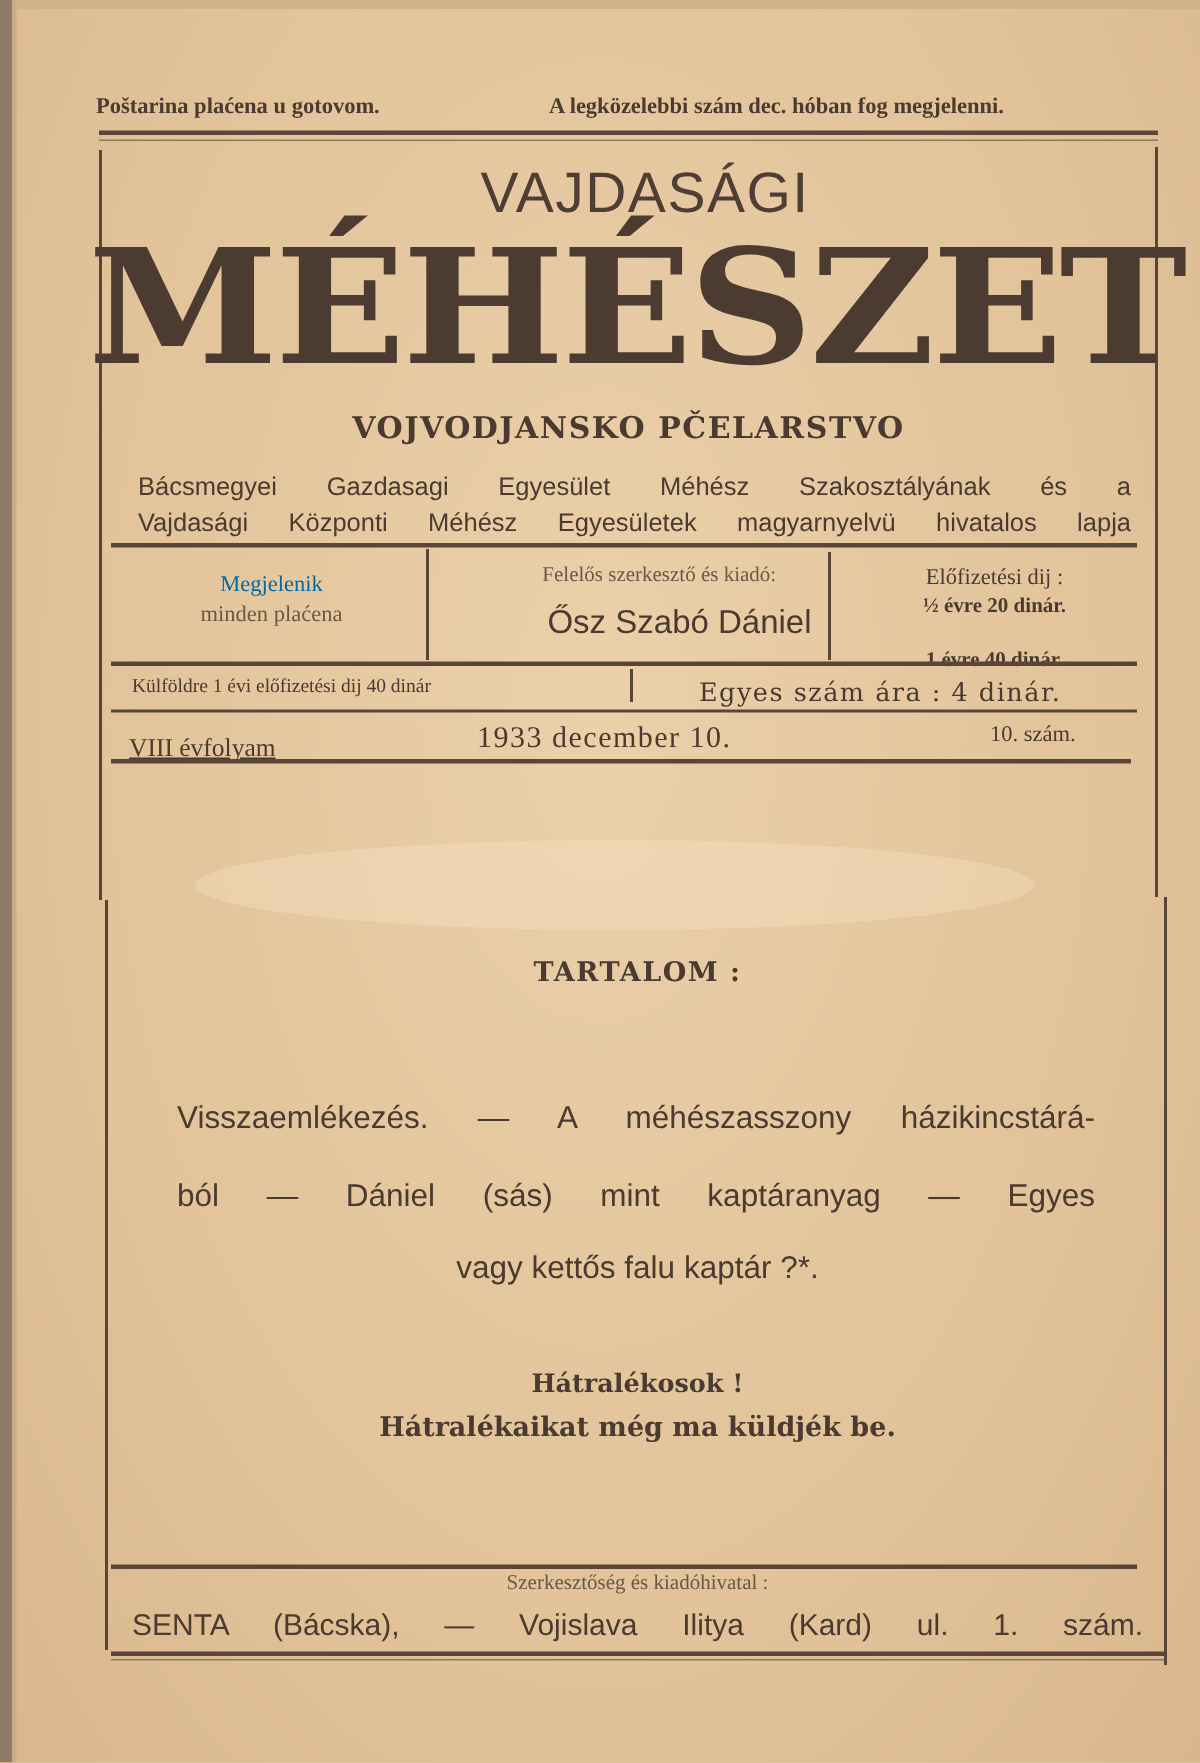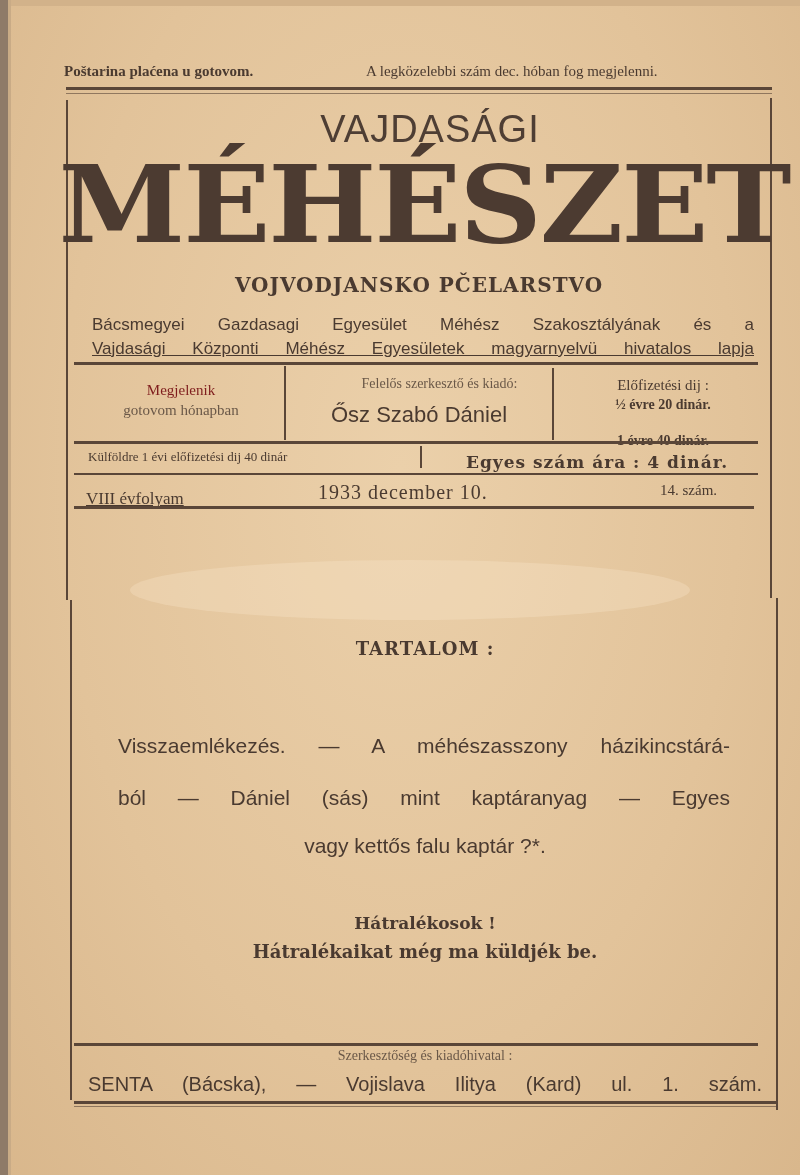--- a/index.html
+++ b/index.html
@@ -12,36 +12,36 @@
   .edge-left { position:absolute; left:0; top:0; width:8px; height:1175px; background:#8e7a68; }
   .edge-left2 { position:absolute; left:8px; top:0; width:3px; height:1175px; background:#c9ab86; }
   .edge-top { position:absolute; left:0; top:0; width:800px; height:6px; background:#d2b28a; }
   .abs { position:absolute; }
   .rule { position:absolute; background:#5a4638; }
   .vline { position:absolute; background:#5a4638; width:2px; }
   .serif { font-family:"DejaVu Serif", serif; }
   .sans { font-family:"Liberation Sans", sans-serif; }
   .lserif { font-family:"Liberation Serif", serif; }
   .top-left { left:64px; top:63px; font-size:15px; font-weight:bold; letter-spacing:0px; }
-  .top-right { left:366px; top:63px; font-size:15px; font-weight:normal; }
+  .top-right { left:366px; top:63px; font-size:15px; font-weight:bold; }
   .title-small { left:0; width:860px; top:108px; text-align:center; font-size:38px; letter-spacing:1px; color:#4e3e34; }
   .title-big { left:74px; top:150px; width:700px; text-align:center; font-size:106px; font-weight:bold; letter-spacing:-2px; color:#4c3b31; line-height:110px; transform:scaleX(1.08); transform-origin:center; }
   .subtitle { left:0; width:838px; top:273px; text-align:center; font-size:20px; font-weight:bold; letter-spacing:1px; }
   .org1 { left:92px; top:315px; width:662px; font-size:17px; text-align:justify; text-align-last:justify; }
-  .org2 { left:92px; top:339px; width:662px; font-size:17px; text-align:justify; text-align-last:justify;text-decoration:underline; }
+  .org2 { left:92px; top:339px; width:662px; font-size:17px; text-align:justify; text-align-last:justify; }
   .cell { position:absolute; text-align:center; }
-  .c1a { left:78px; width:206px; top:382px; font-size:15px; color:#7f1d1d; }
+  .c1a { left:78px; width:206px; top:382px; font-size:15px; color:#0369a1; }
   .c1b { left:78px; width:206px; top:402px; font-size:15px; color:#6a5848; }
   .c2a { left:286px; width:307px; top:376px; font-size:14px; color:#6a5848; }
-  .c2b { left:286px; width:266px; top:402px; font-size:22px; }
+  .c2b { left:286px; width:266px; top:402px; font-size:22px;padding-left:34px; }
   .c3a { left:556px; width:214px; top:377px; font-size:15px; }
   .c3b { left:556px; width:214px; top:397px; font-size:14px; }
   .c3c { left:556px; width:214px; top:413px; font-size:14px;margin-top:20px; }
   .row4l { left:88px; top:449px; font-size:13px; }
-  .row4r { left:466px; top:452px; font-size:17px; font-weight:bold; letter-spacing:1px; }
+  .row4r { left:466px; top:452px; font-size:17px; font-weight:normal; letter-spacing:1px; }
   .row5a { left:86px; top:489px; font-size:17px;text-decoration:underline; }
   .row5b { left:318px; top:481px; font-size:20px; letter-spacing:1px; }
   .row5c { left:660px; top:482px; font-size:15px; }
   .toc-h { left:0; width:850px; top:638px; text-align:center; font-size:18px; font-weight:bold; letter-spacing:1px; }
   .toc { left:118px; width:612px; font-size:21px; text-align:justify; text-align-last:justify;margin-top:48px; }
   .toc1 { top:686px; }
   .toc2 { top:738px; }
   .toc3 { left:0; width:850px; top:786px; text-align:center; text-align-last:auto; }
   .notice1 { left:0; width:850px; top:913px; text-align:center; font-size:17px; font-weight:bold; }
   .notice2 { left:0; width:850px; top:941px; text-align:center; font-size:18px; font-weight:bold; }
@@ -70,36 +70,36 @@
 <div class="abs sans title-small">VAJDASÁGI</div>
 <div class="abs serif title-big">MÉHÉSZET</div>
 <div class="abs serif subtitle">VOJVODJANSKO PČELARSTVO</div>
 <div class="abs sans org1">Bácsmegyei Gazdasagi Egyesület Méhész Szakosztályának és a</div>
 <div class="abs sans org2">Vajdasági Központi Méhész Egyesületek magyarnyelvü hivatalos lapja</div>
 <div class="rule" style="left:74px;top:362px;width:684px;height:3px;"></div>
 
 <div class="vline" style="left:284px;top:366px;height:74px;"></div>
 <div class="vline" style="left:552px;top:368px;height:72px;"></div>
 <div class="cell lserif c1a">Megjelenik</div>
-<div class="cell lserif c1b">gotovom hónapban</div>
+<div class="cell lserif c1b">minden plaćena</div>
 <div class="cell lserif c2a">Felelős szerkesztő és kiadó:</div>
 <div class="cell sans c2b">Ősz Szabó Dániel</div>
 <div class="cell lserif c3a">Előfizetési dij :</div>
 <div class="cell lserif c3b" style="font-weight:bold;">½ évre 20 dinár.</div>
 <div class="cell lserif c3c" style="font-weight:bold;">1 évre 40 dinár.</div>
 <div class="rule" style="left:74px;top:441px;width:684px;height:3px;"></div>
 
 <div class="abs lserif row4l">Külföldre 1 évi előfizetési dij 40 dinár</div>
 <div class="vline" style="left:420px;top:446px;height:22px;"></div>
 <div class="abs serif row4r">Egyes szám ára : 4 dinár.</div>
 <div class="rule" style="left:74px;top:473px;width:684px;height:2px;"></div>
 
 <div class="abs lserif row5a">VIII évfolyam</div>
 <div class="abs lserif row5b">1933 december 10.</div>
-<div class="abs lserif row5c">14. szám.</div>
+<div class="abs lserif row5c">10. szám.</div>
 <div class="rule" style="left:74px;top:506px;width:680px;height:3px;"></div>
 
 <div class="abs serif toc-h">TARTALOM :</div>
 <div class="abs sans toc toc1">Visszaemlékezés. — A méhészasszony házikincstárá-</div>
 <div class="abs sans toc toc2">ból — Dániel (sás) mint kaptáranyag — Egyes</div>
 <div class="abs sans toc toc3">vagy kettős falu kaptár ?*.</div>
 
 <div class="abs serif notice1">Hátralékosok !</div>
 <div class="abs serif notice2">Hátralékaikat még ma küldjék be.</div>
 

